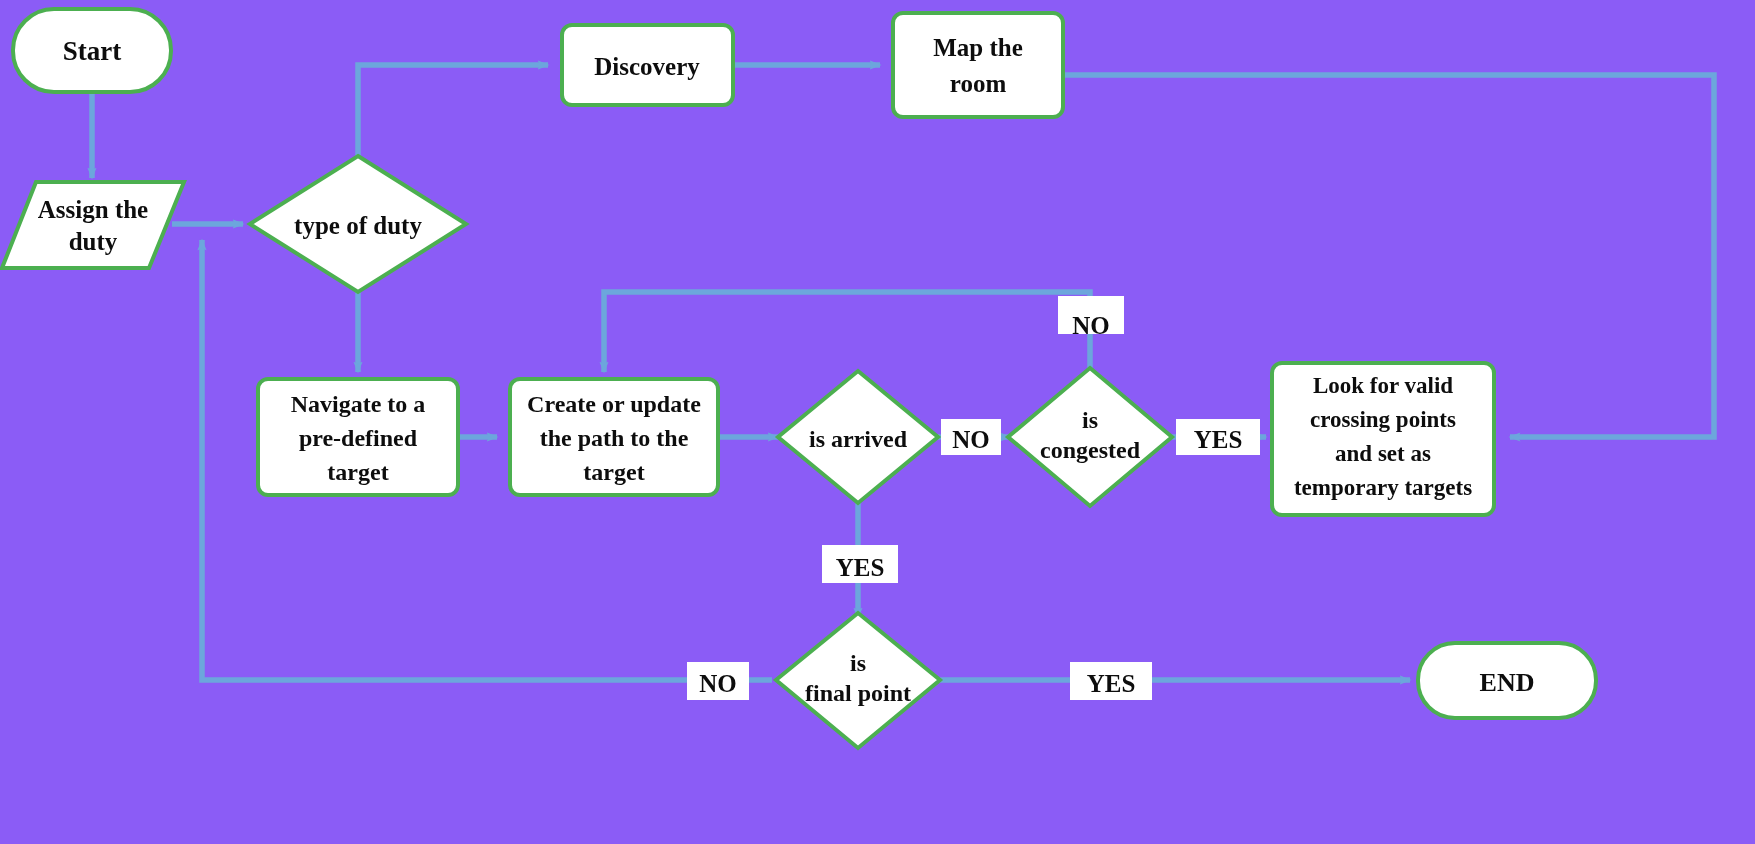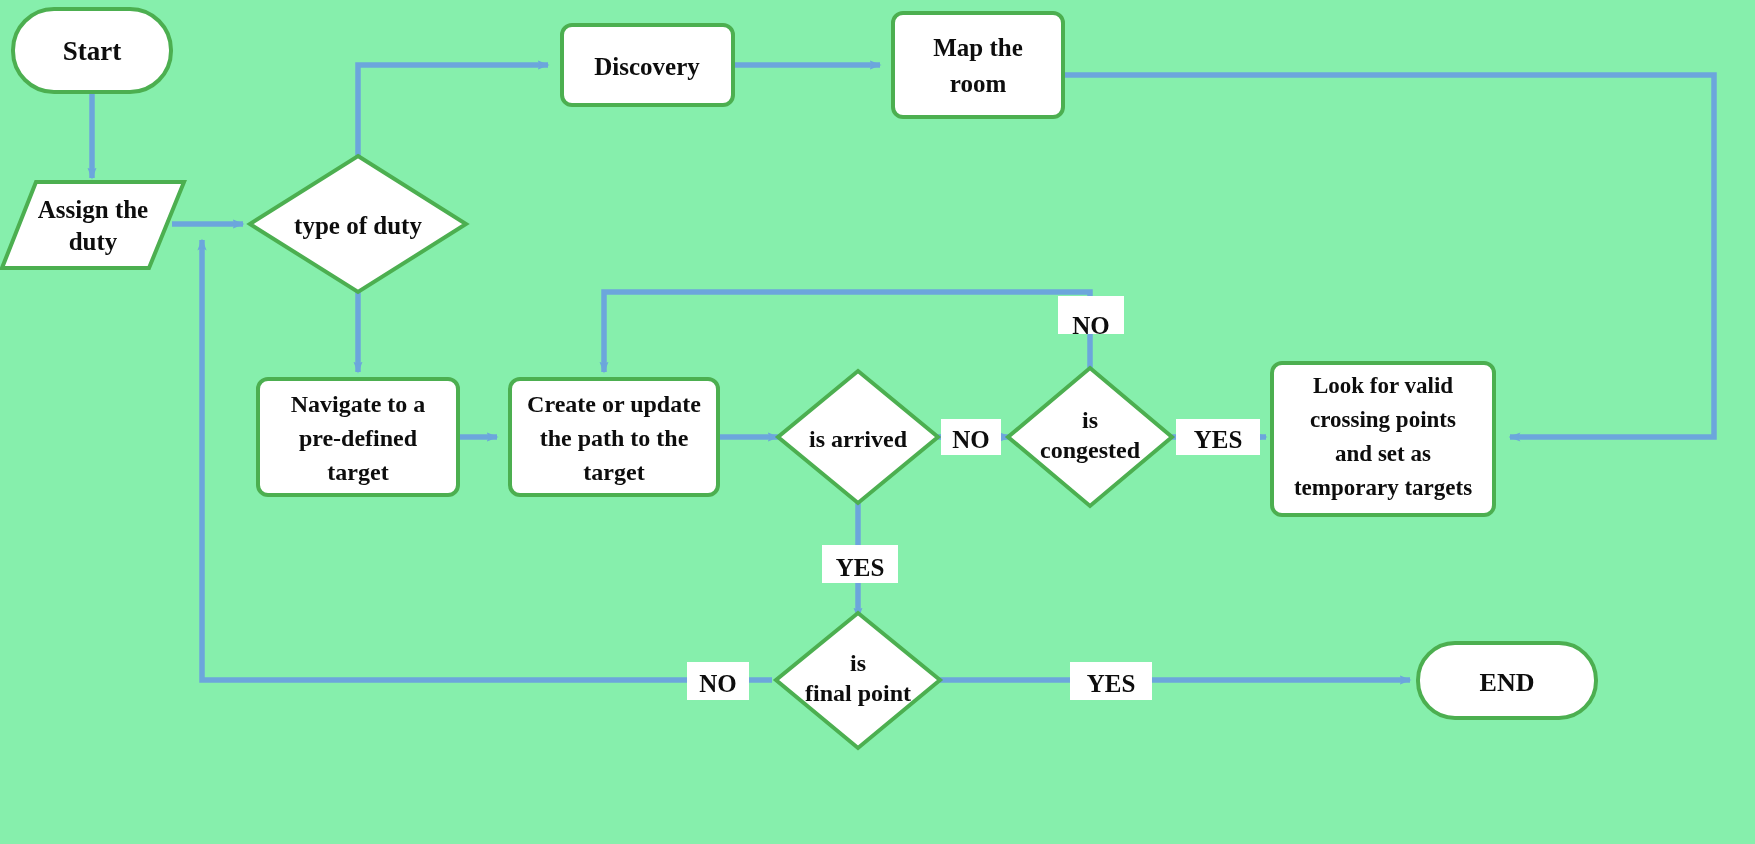--- a/index.html
+++ b/index.html
@@ -1,18 +1,18 @@
 <!DOCTYPE html>
 <html><head>
 <meta charset="utf-8">
 <style>
   html,body{margin:0;padding:0;background:#ffffff;}
   body{width:1755px;height:844px;overflow:hidden;
        font-family:"Liberation Serif","DejaVu Serif",serif;}
-  #stage{position:relative;width:1755px;height:844px;background:#86efac;}
+  #stage{position:relative;width:1755px;height:844px;background:#8b5cf6;}
   svg#flow{position:absolute;left:0;top:0;width:1755px;height:844px;}
   .nodetext{font-family:"Liberation Serif","DejaVu Serif",serif;
             font-weight:bold;fill:#0d0d0d;text-anchor:middle;}
   .edgelabel{font-family:"Liberation Serif","DejaVu Serif",serif;
              font-weight:bold;fill:#0d0d0d;text-anchor:middle;}
   .shape{fill:#ffffff;}
 </style>
 </head>
 <body>
 

